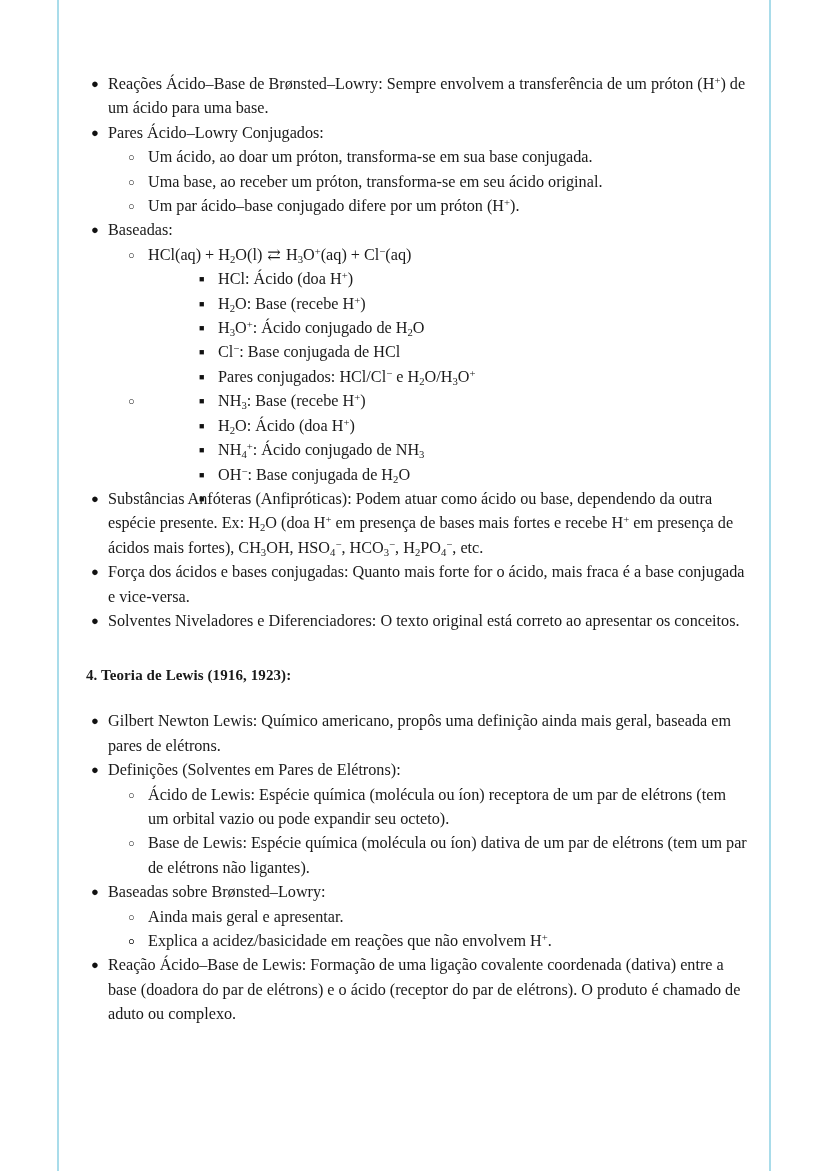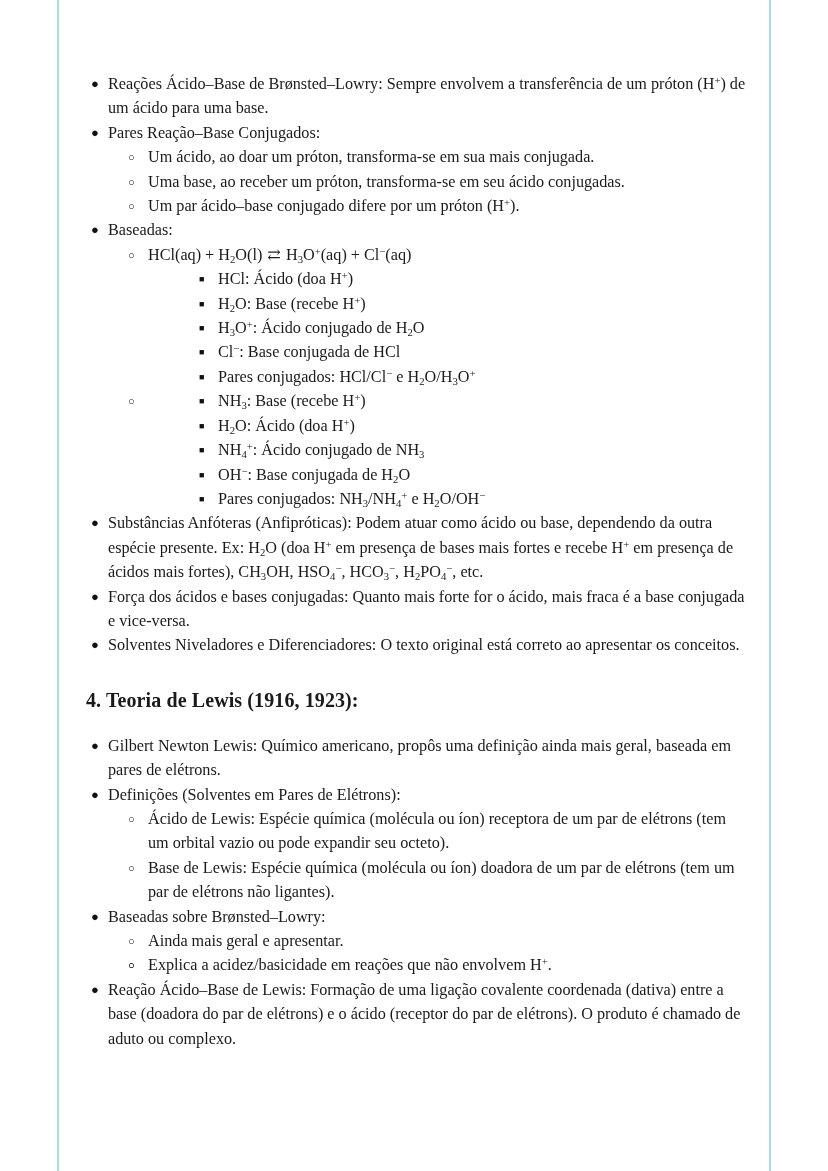--- a/index.html
+++ b/index.html
@@ -97,74 +97,74 @@
   .txt { display: inline; margin-top: 36px; }
 
   sub, sup {
     font-size: 0.66em;
     line-height: 0;
   }
   sub { vertical-align: -0.26em; }
   sup { vertical-align: 0.46em; }
 
   h2.section-heading {
-    font-size: 20px;
+    font-size: 15px;
     font-weight: bold;
     margin: 30px 0 22px 0;
     padding: 0;
     line-height: 24px;
     letter-spacing: 0.1px;
   }
   .arrow { padding: 0 1px; }
 </style>
 </head>
 <body>
 
 <div class="page">
 
   <div class="rule-left"></div>
   <div class="rule-right"></div>
 
   <div class="content">
 
     <ul class="lv1" id="bronsted-list">
         <li><span class="bullet">●</span><span class="txt">Reações Ácido–Base de Brønsted–Lowry: Sempre envolvem a transferência de um próton (H<sup>+</sup>) de um ácido para uma base.</span></li>
-        <li><span class="bullet">●</span><span class="txt">Pares Reação–Base Conjugados:</span><ul class="lv2">
-            <li><span class="bullet">○</span><span class="txt">Um ácido, ao doar um próton, transforma-se em sua mais conjugada.</span></li>
-            <li><span class="bullet">○</span><span class="txt">Uma base, ao receber um próton, transforma-se em seu ácido conjugadas.</span></li>
+        <li><span class="bullet">●</span><span class="txt">Pares Ácido–Lowry Conjugados:</span><ul class="lv2">
+            <li><span class="bullet">○</span><span class="txt">Um ácido, ao doar um próton, transforma-se em sua base conjugada.</span></li>
+            <li><span class="bullet">○</span><span class="txt">Uma base, ao receber um próton, transforma-se em seu ácido original.</span></li>
             <li><span class="bullet">○</span><span class="txt">Um par ácido–base conjugado difere por um próton (H<sup>+</sup>).</span></li>
           </ul></li>
         <li><span class="bullet">●</span><span class="txt">Baseadas:</span><ul class="lv2">
             <li><span class="bullet">○</span><span class="txt">HCl(aq) + H<sub>2</sub>O(l) <span class="arrow">⇄</span> H<sub>3</sub>O<sup>+</sup>(aq) + Cl<sup>−</sup>(aq)</span><ul class="lv3">
                 <li><span class="bullet">■</span><span class="txt">HCl: Ácido (doa H<sup>+</sup>)</span></li>
                 <li><span class="bullet">■</span><span class="txt">H<sub>2</sub>O: Base (recebe H<sup>+</sup>)</span></li>
                 <li><span class="bullet">■</span><span class="txt">H<sub>3</sub>O<sup>+</sup>: Ácido conjugado de H<sub>2</sub>O</span></li>
                 <li><span class="bullet">■</span><span class="txt">Cl<sup>−</sup>: Base conjugada de HCl</span></li>
                 <li><span class="bullet">■</span><span class="txt">Pares conjugados: HCl/Cl<sup>−</sup> e H<sub>2</sub>O/H<sub>3</sub>O<sup>+</sup></span></li>
               </ul></li>
             <li><span class="bullet">○</span><ul class="lv3">
                 <li><span class="bullet">■</span><span class="txt">NH<sub>3</sub>: Base (recebe H<sup>+</sup>)</span></li>
                 <li><span class="bullet">■</span><span class="txt">H<sub>2</sub>O: Ácido (doa H<sup>+</sup>)</span></li>
                 <li><span class="bullet">■</span><span class="txt">NH<sub>4</sub><sup>+</sup>: Ácido conjugado de NH<sub>3</sub></span></li>
                 <li><span class="bullet">■</span><span class="txt">OH<sup>−</sup>: Base conjugada de H<sub>2</sub>O</span></li>
-                <li><span class="bullet">■</span><span class="txt">Pares conjugados: NH<sub>3</sub>/NH<sub>4</sub><sup>+</sup> e H<sub>2</sub>O/OH<sup>−</sup></span></li>
+                <li><span class="bullet">■</span></li>
               </ul></li>
           </ul></li>
         <li><span class="bullet">●</span><span class="txt">Substâncias Anfóteras (Anfipróticas): Podem atuar como ácido ou base, dependendo da outra espécie presente. Ex: H<sub>2</sub>O (doa H<sup>+</sup> em presença de bases mais fortes e recebe H<sup>+</sup> em presença de ácidos mais fortes), CH<sub>3</sub>OH, HSO<sub>4</sub><sup>−</sup>, HCO<sub>3</sub><sup>−</sup>, H<sub>2</sub>PO<sub>4</sub><sup>−</sup>, etc.</span></li>
         <li><span class="bullet">●</span><span class="txt">Força dos ácidos e bases conjugadas: Quanto mais forte for o ácido, mais fraca é a base conjugada e vice-versa.</span></li>
         <li><span class="bullet">●</span><span class="txt">Solventes Niveladores e Diferenciadores: O texto original está correto ao apresentar os conceitos.</span></li>
       </ul>
 
     <h2 class="section-heading">4. Teoria de Lewis (1916, 1923):</h2>
 
     <ul class="lv1" id="lewis-list">
         <li><span class="bullet">●</span><span class="txt">Gilbert Newton Lewis: Químico americano, propôs uma definição ainda mais geral, baseada em pares de elétrons.</span></li>
         <li><span class="bullet">●</span><span class="txt">Definições (Solventes em Pares de Elétrons):</span><ul class="lv2">
             <li><span class="bullet">○</span><span class="txt">Ácido de Lewis: Espécie química (molécula ou íon) receptora de um par de elétrons (tem um orbital vazio ou pode expandir seu octeto).</span></li>
-            <li><span class="bullet">○</span><span class="txt">Base de Lewis: Espécie química (molécula ou íon) doadora de um par de elétrons (tem um par de elétrons não ligantes).</span></li>
+            <li><span class="bullet">○</span><span class="txt">Base de Lewis: Espécie química (molécula ou íon) dativa de um par de elétrons (tem um par de elétrons não ligantes).</span></li>
           </ul></li>
         <li><span class="bullet">●</span><span class="txt">Baseadas sobre Brønsted–Lowry:</span><ul class="lv2">
             <li><span class="bullet">○</span><span class="txt">Ainda mais geral e apresentar.</span></li>
             <li><span class="bullet">○</span></li>
             <li><span class="bullet">○</span><span class="txt">Explica a acidez/basicidade em reações que não envolvem H<sup>+</sup>.</span></li>
           </ul></li>
         <li><span class="bullet">●</span><span class="txt">Reação Ácido–Base de Lewis: Formação de uma ligação covalente coordenada (dativa) entre a base (doadora do par de elétrons) e o ácido (receptor do par de elétrons). O produto é chamado de aduto ou complexo.</span></li>
       </ul>
 
   </div>

